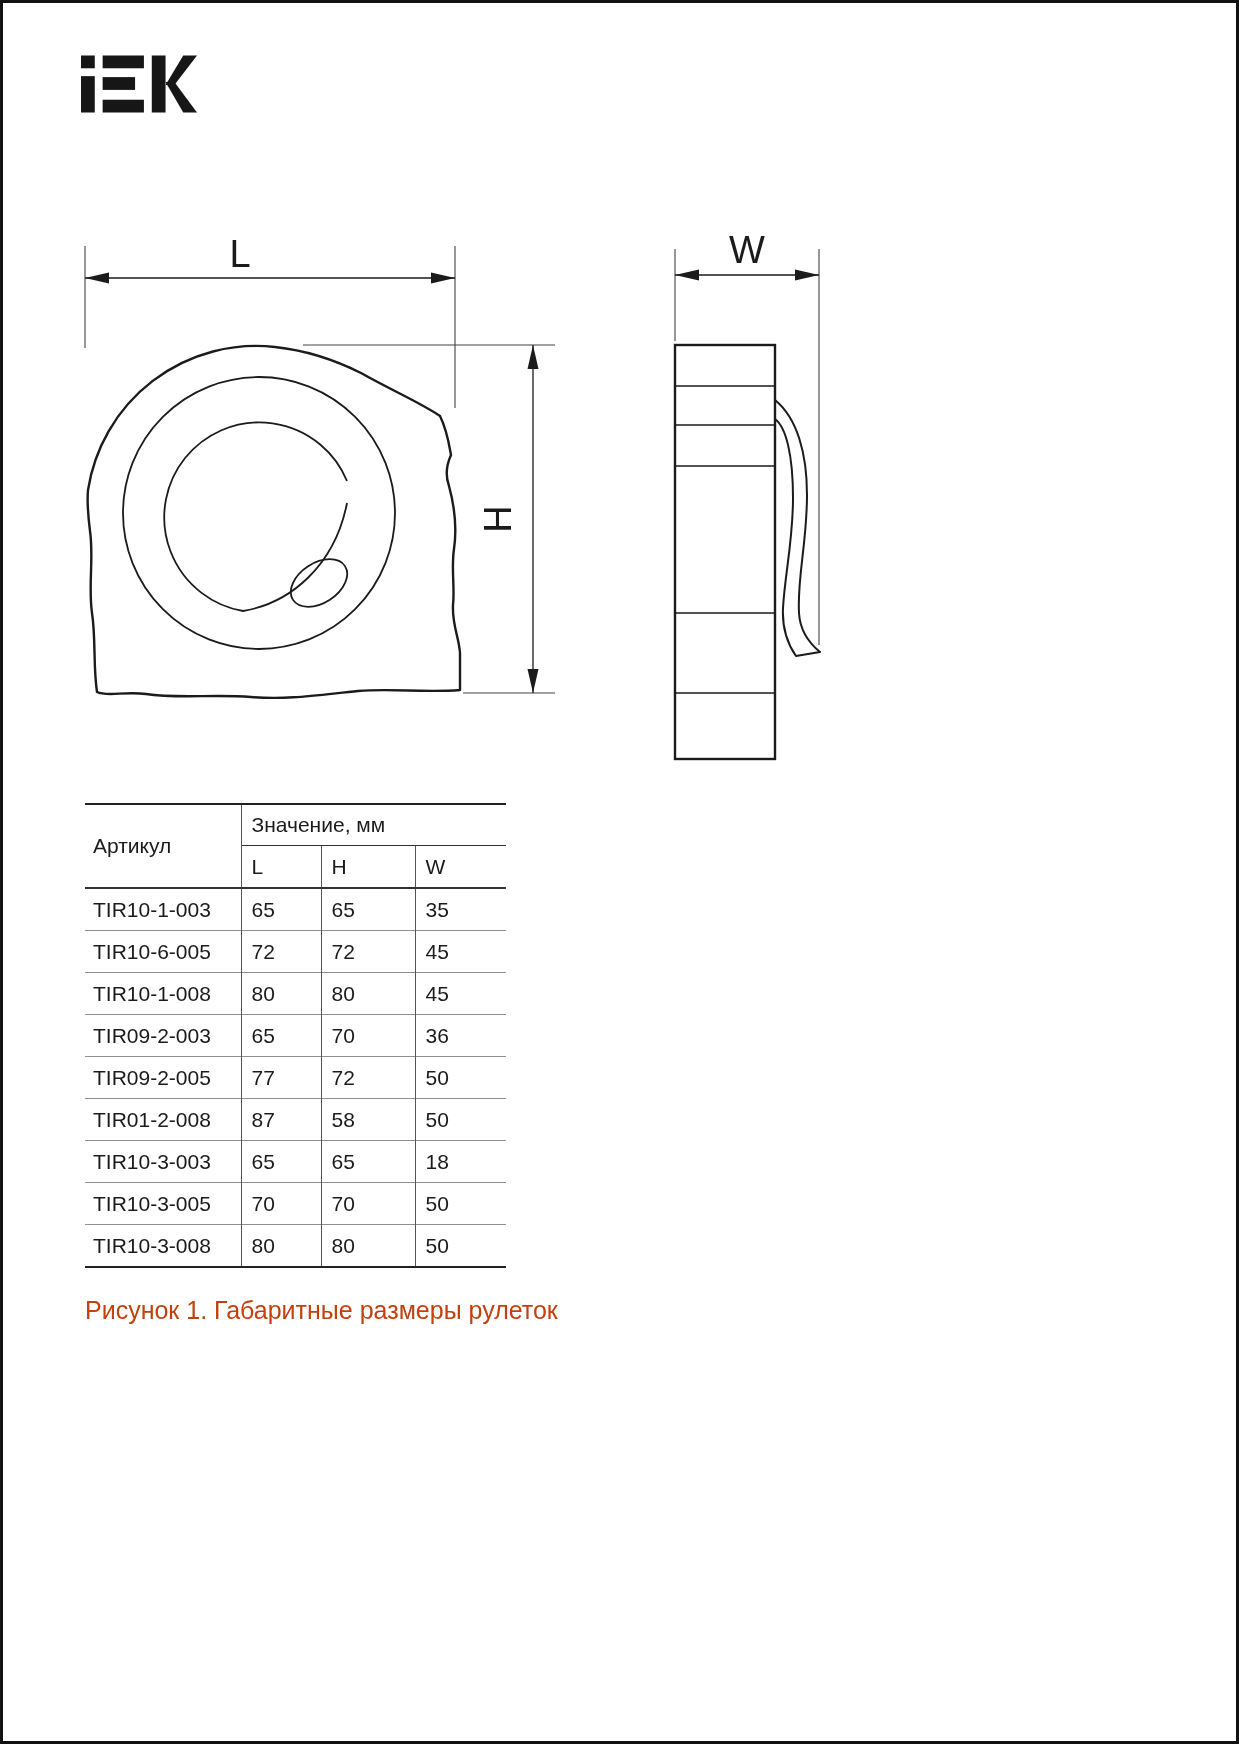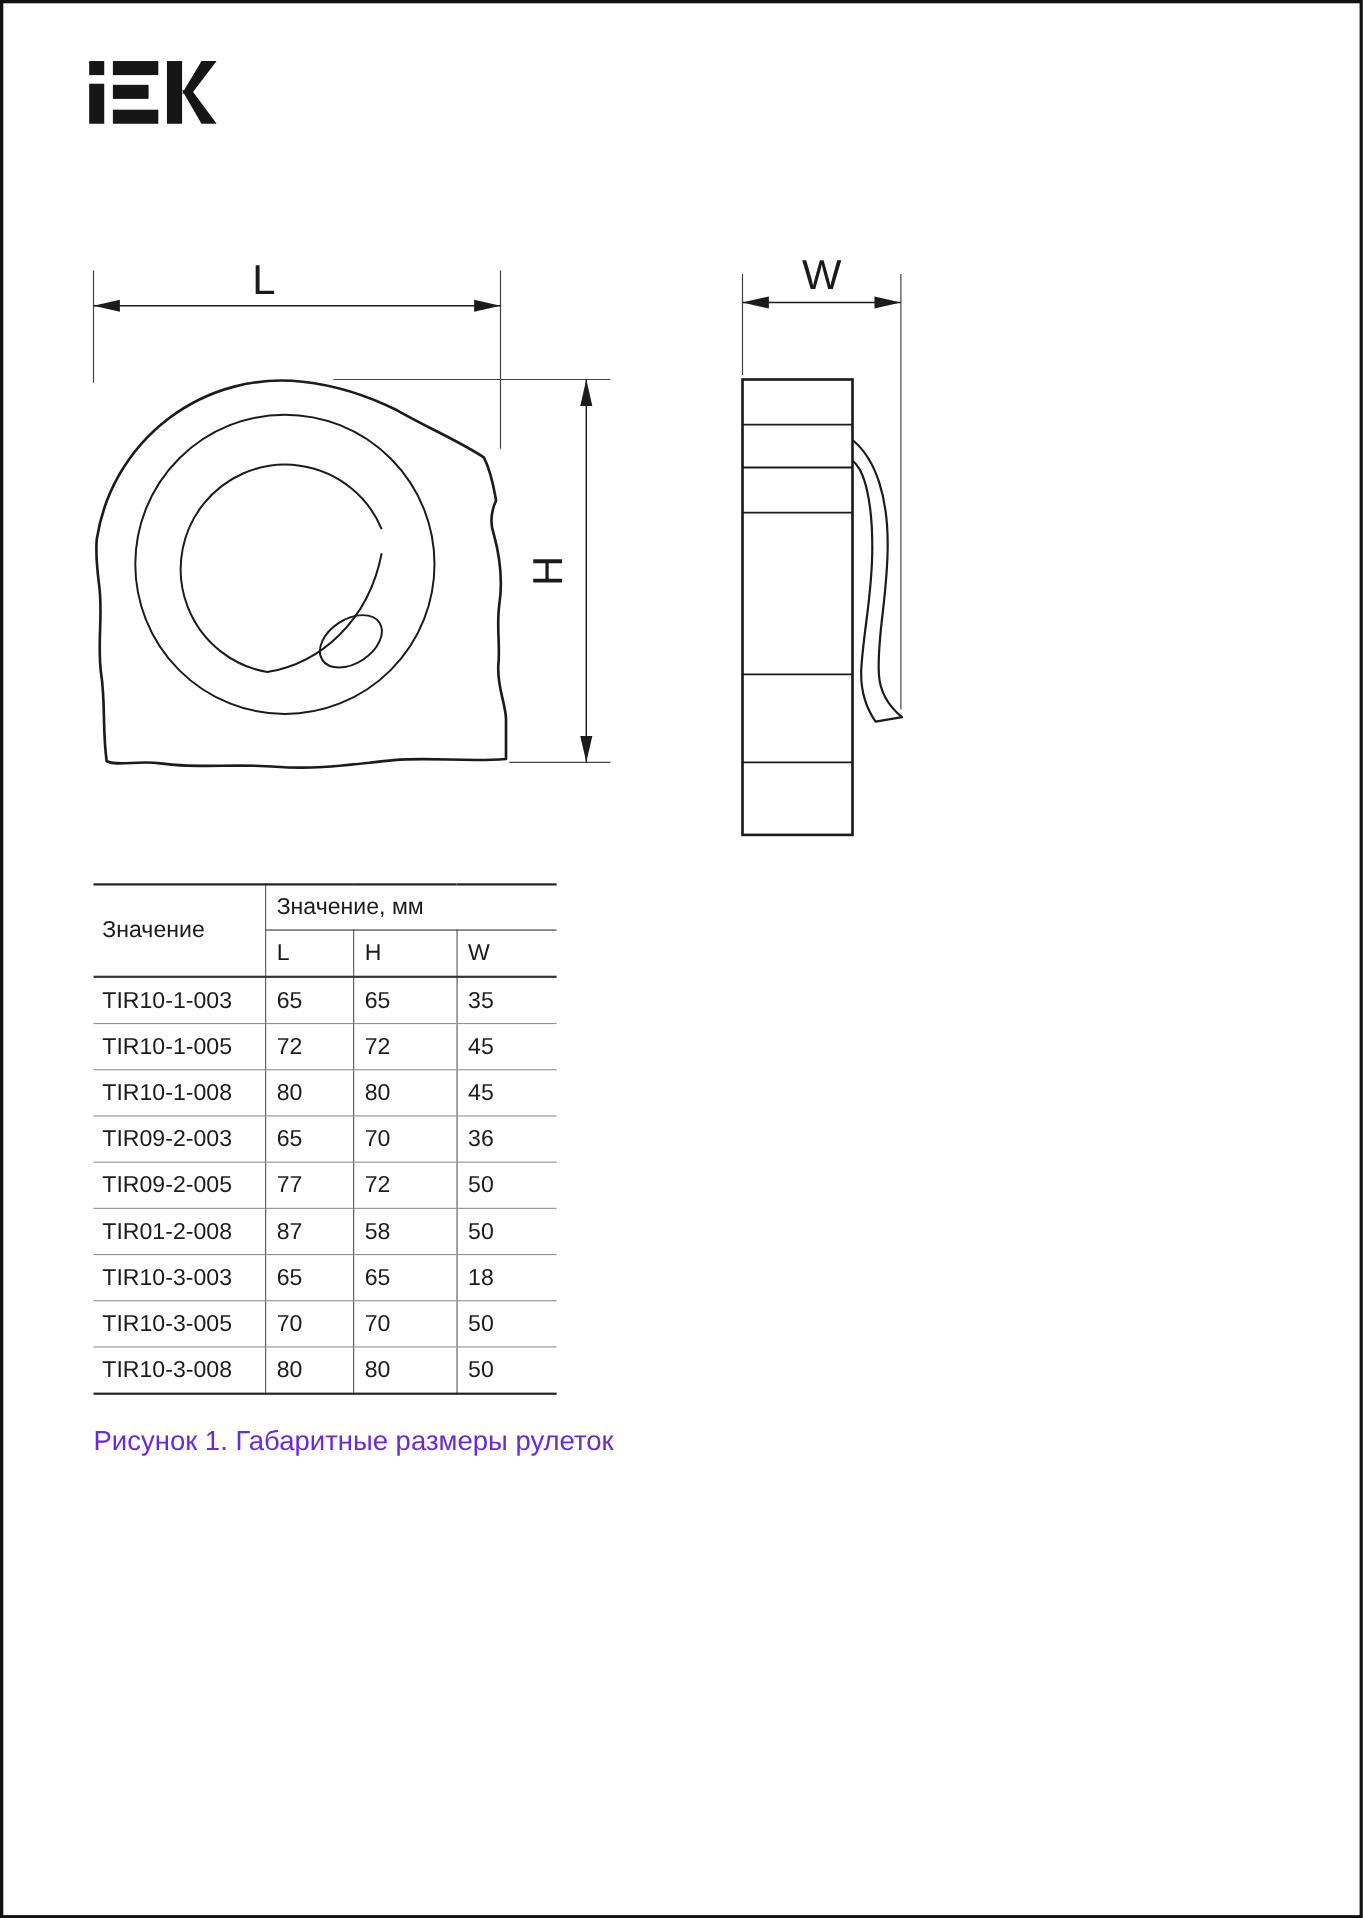--- a/index.html
+++ b/index.html
@@ -34,21 +34,21 @@
   }
   .spec-table th.article-h,.spec-table td.article{padding-left:8px;}
   .spec-table .vline{border-right:1.5px solid #555;}
   .spec-table thead tr.group-row th{height:40px;}
   .spec-table thead th.group{border-bottom:1px solid #333;}
   .spec-table thead{border-bottom:2px solid #333;}
   .spec-table tbody tr + tr td{border-top:1px solid #8f8f8f;}
 
   .caption{
     position:absolute;left:82px;top:1293px;
-    font-size:25px;color:#6d28d9;
+    font-size:25px;color:#c2410c;
   }
 </style>
 </head>
 <body>
 
 <div class="page">
 
   <svg class="logo" viewBox="0 0 118 58" aria-hidden="false">
     <title>IEK</title>
     <g fill="#161616">
@@ -128,38 +128,38 @@
 
   <table class="spec-table">
     <colgroup>
         <col class="c1">
         <col class="c2">
         <col class="c3">
         <col class="c4">
       </colgroup>
     <thead>
       <tr class="group-row">
-        <th rowspan="2" class="vline article-h">Значение</th>
+        <th rowspan="2" class="vline article-h">Артикул</th>
         <th colspan="3" class="group">Значение, мм</th>
       </tr>
       <tr>
         <th class="vline">L</th>
         <th class="vline">H</th>
         <th>W</th>
       </tr>
     </thead>
     <tbody>
       <tr>
         <td class="vline article">TIR10-1-003</td>
         <td class="vline">65</td>
         <td class="vline">65</td>
         <td>35</td>
       </tr>
       <tr>
-        <td class="vline article">TIR10-1-005</td>
+        <td class="vline article">TIR10-6-005</td>
         <td class="vline">72</td>
         <td class="vline">72</td>
         <td>45</td>
       </tr>
       <tr>
         <td class="vline article">TIR10-1-008</td>
         <td class="vline">80</td>
         <td class="vline">80</td>
         <td>45</td>
       </tr>

